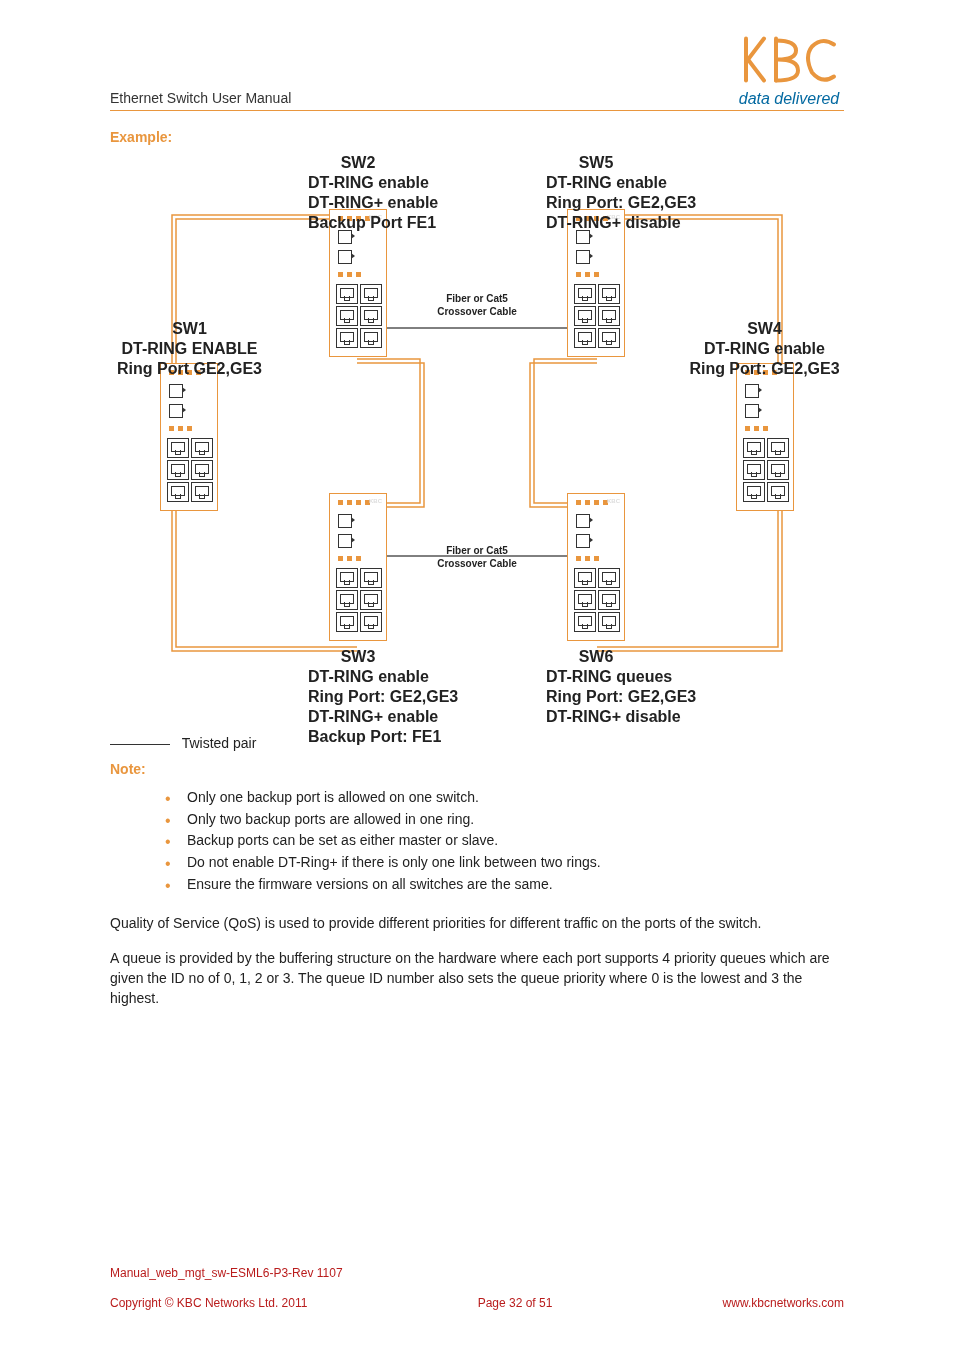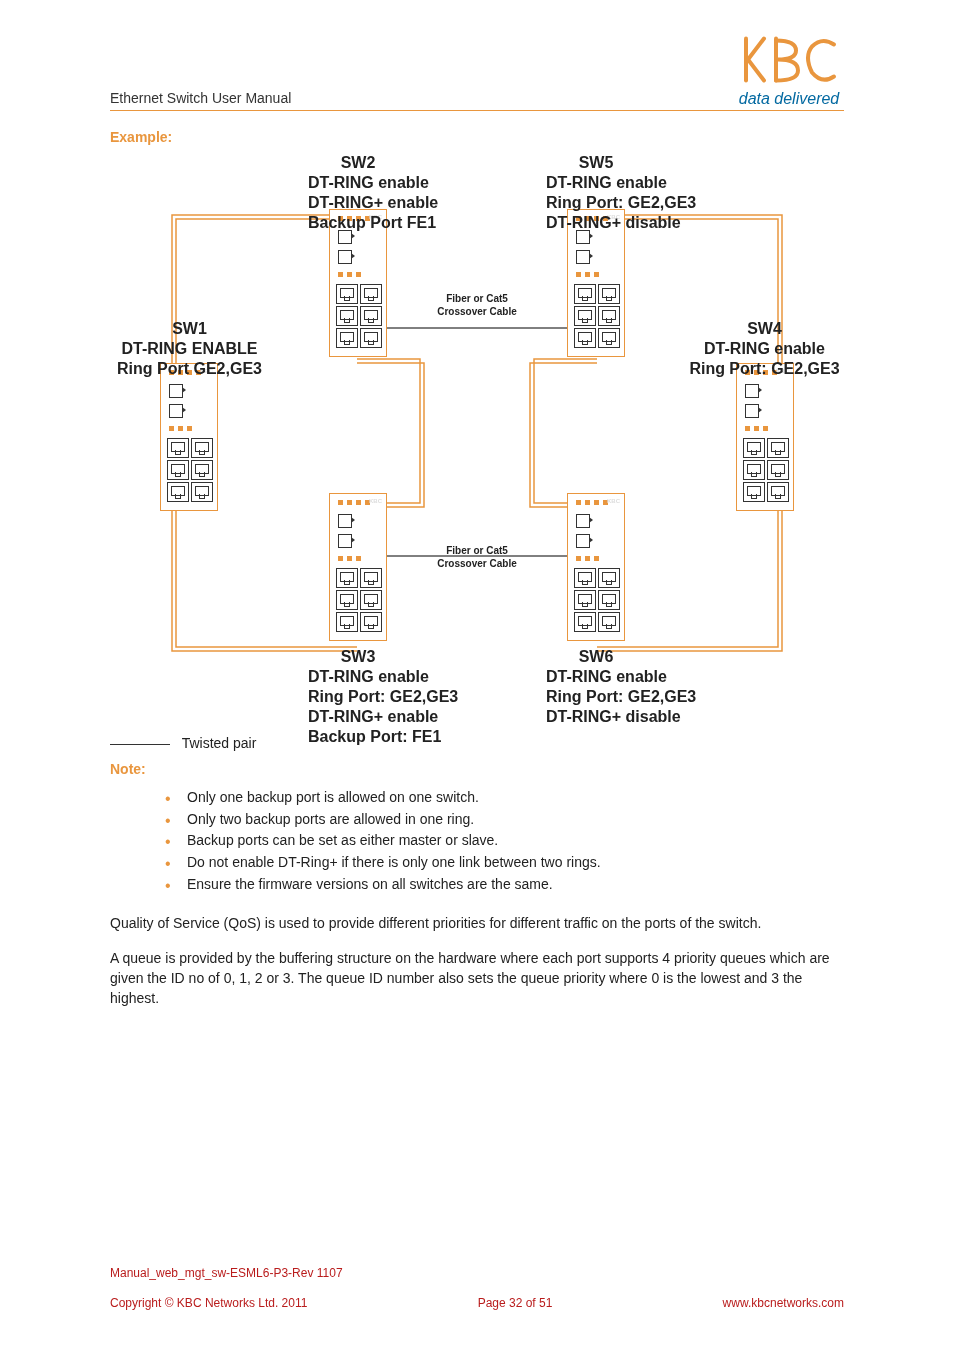--- a/index.html
+++ b/index.html
@@ -275,21 +275,21 @@
 Ring Port GE2,GE3</div>
     <div class="sw-label" style="left:575px; top:166px; width:155px;">SW4
 DT-RING enable
 Ring Port: GE2,GE3</div>
     <div class="sw-label" style="left:196px; top:494px; width:100px;">SW3
 DT-RING enable
 Ring Port: GE2,GE3
 DT-RING+ enable
 Backup Port: FE1</div>
     <div class="sw-label" style="left:434px; top:494px; width:100px;">SW6
-DT-RING enable
+DT-RING queues
 Ring Port: GE2,GE3
 DT-RING+ disable</div>
     <div class="cable-label" style="left:315px; top:140px; width:100px;">Fiber or Cat5
 Crossover Cable</div>
     <div class="cable-label" style="left:315px; top:392px; width:100px;">Fiber or Cat5
 Crossover Cable</div>
   </div>
 
   <div class="legend-line">
     <span class="dash"></span>

